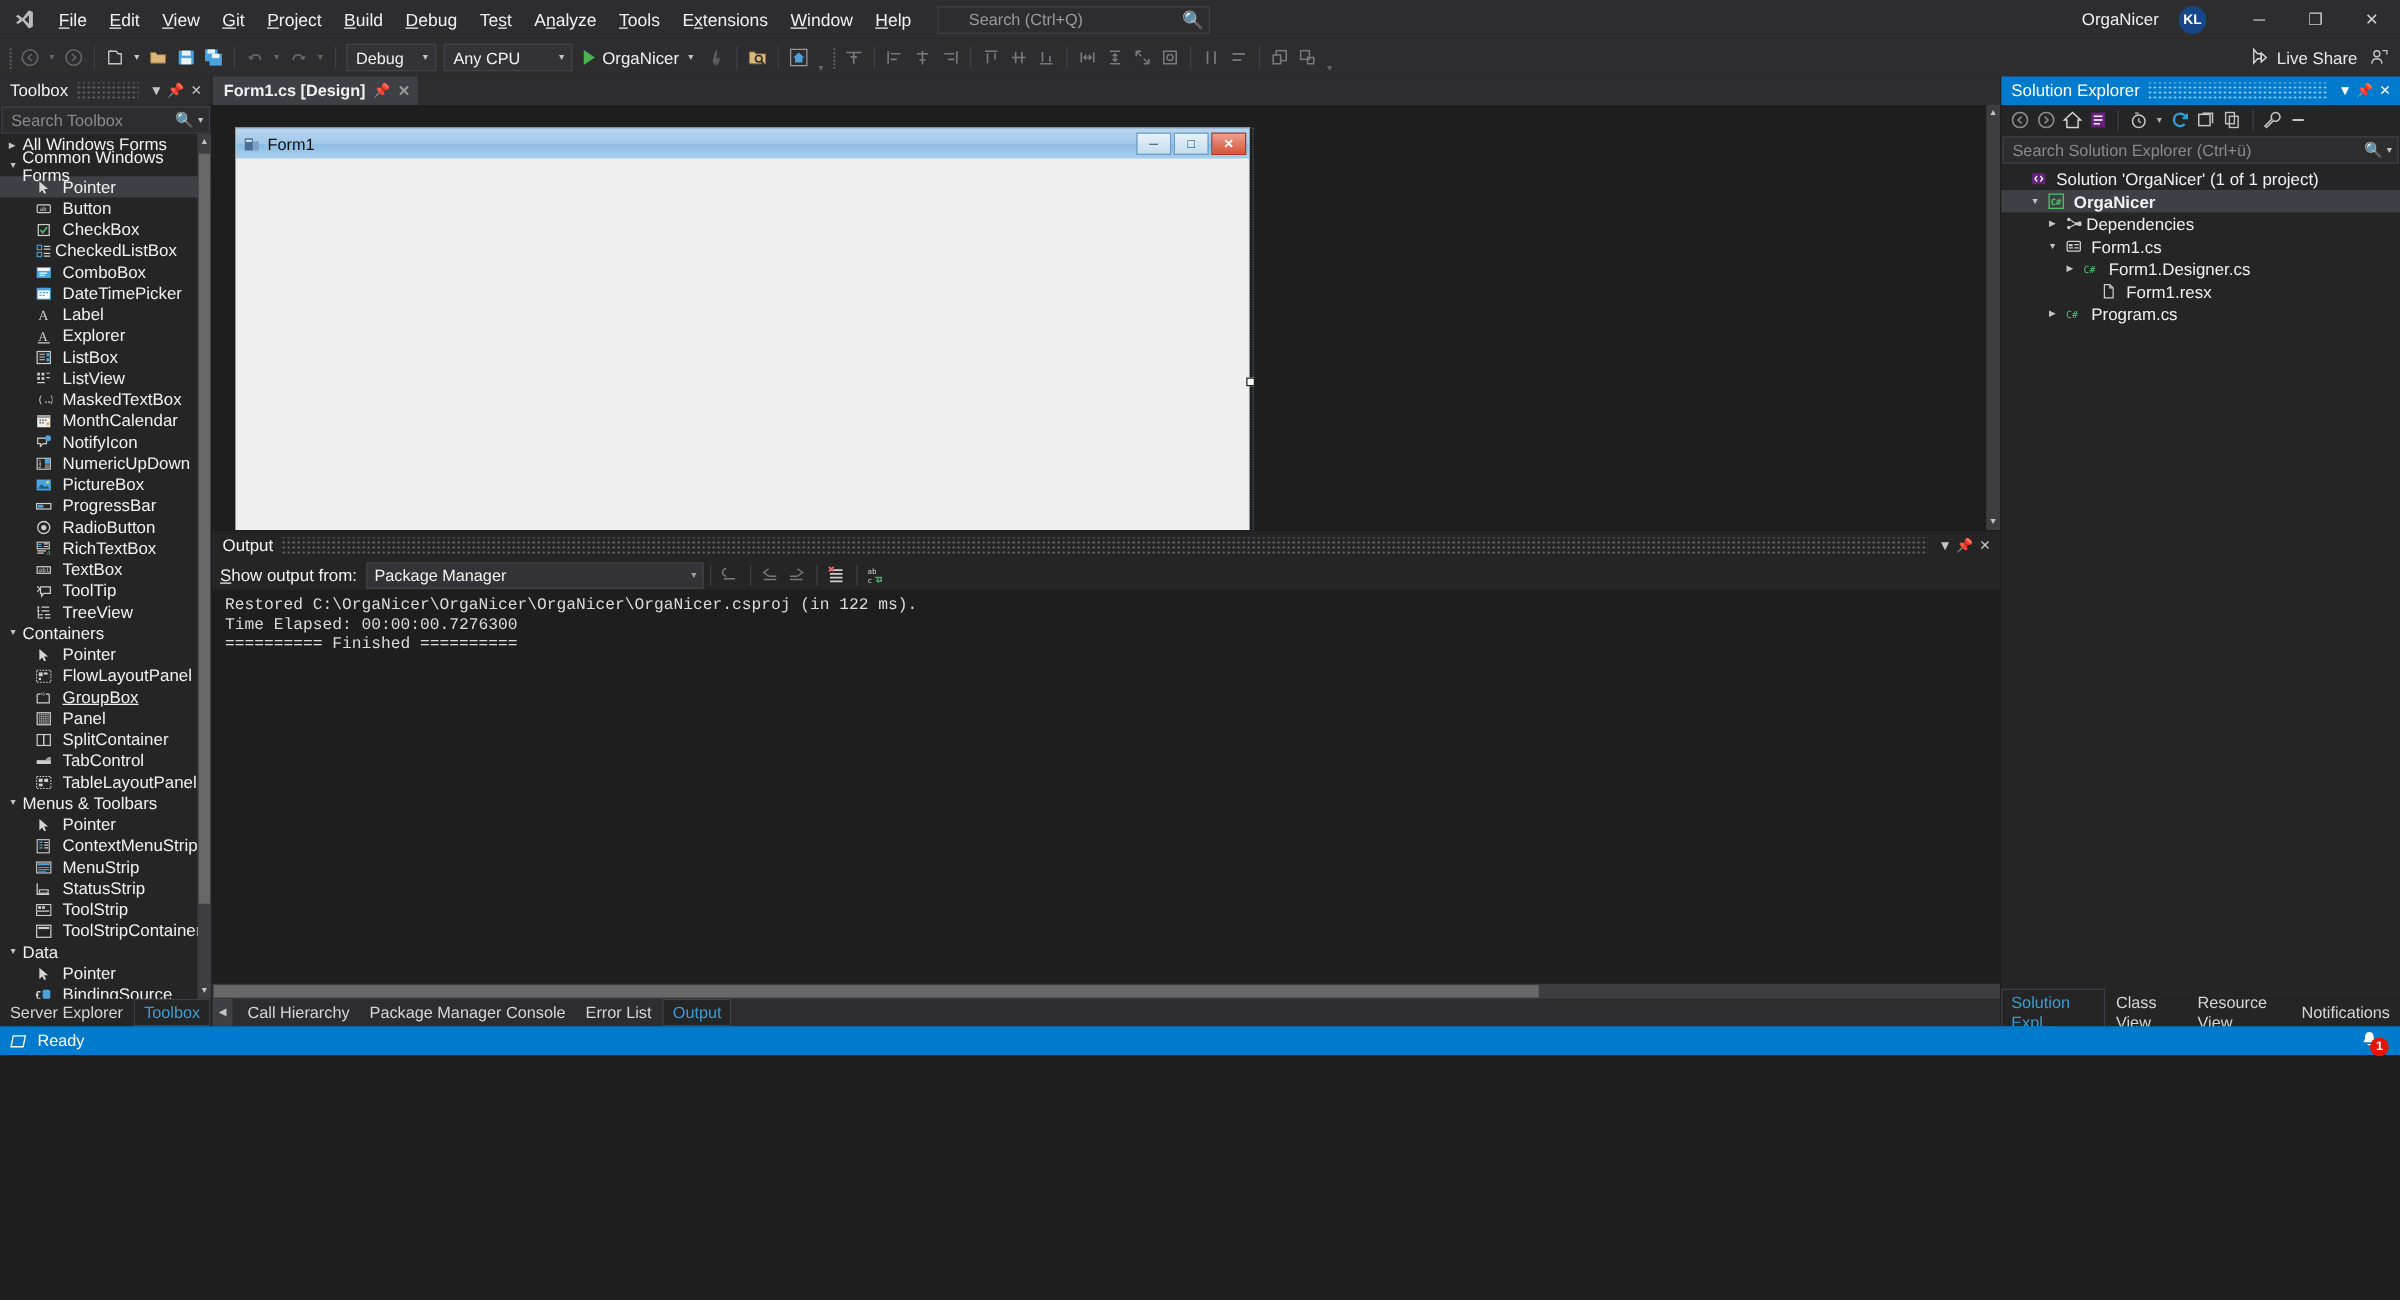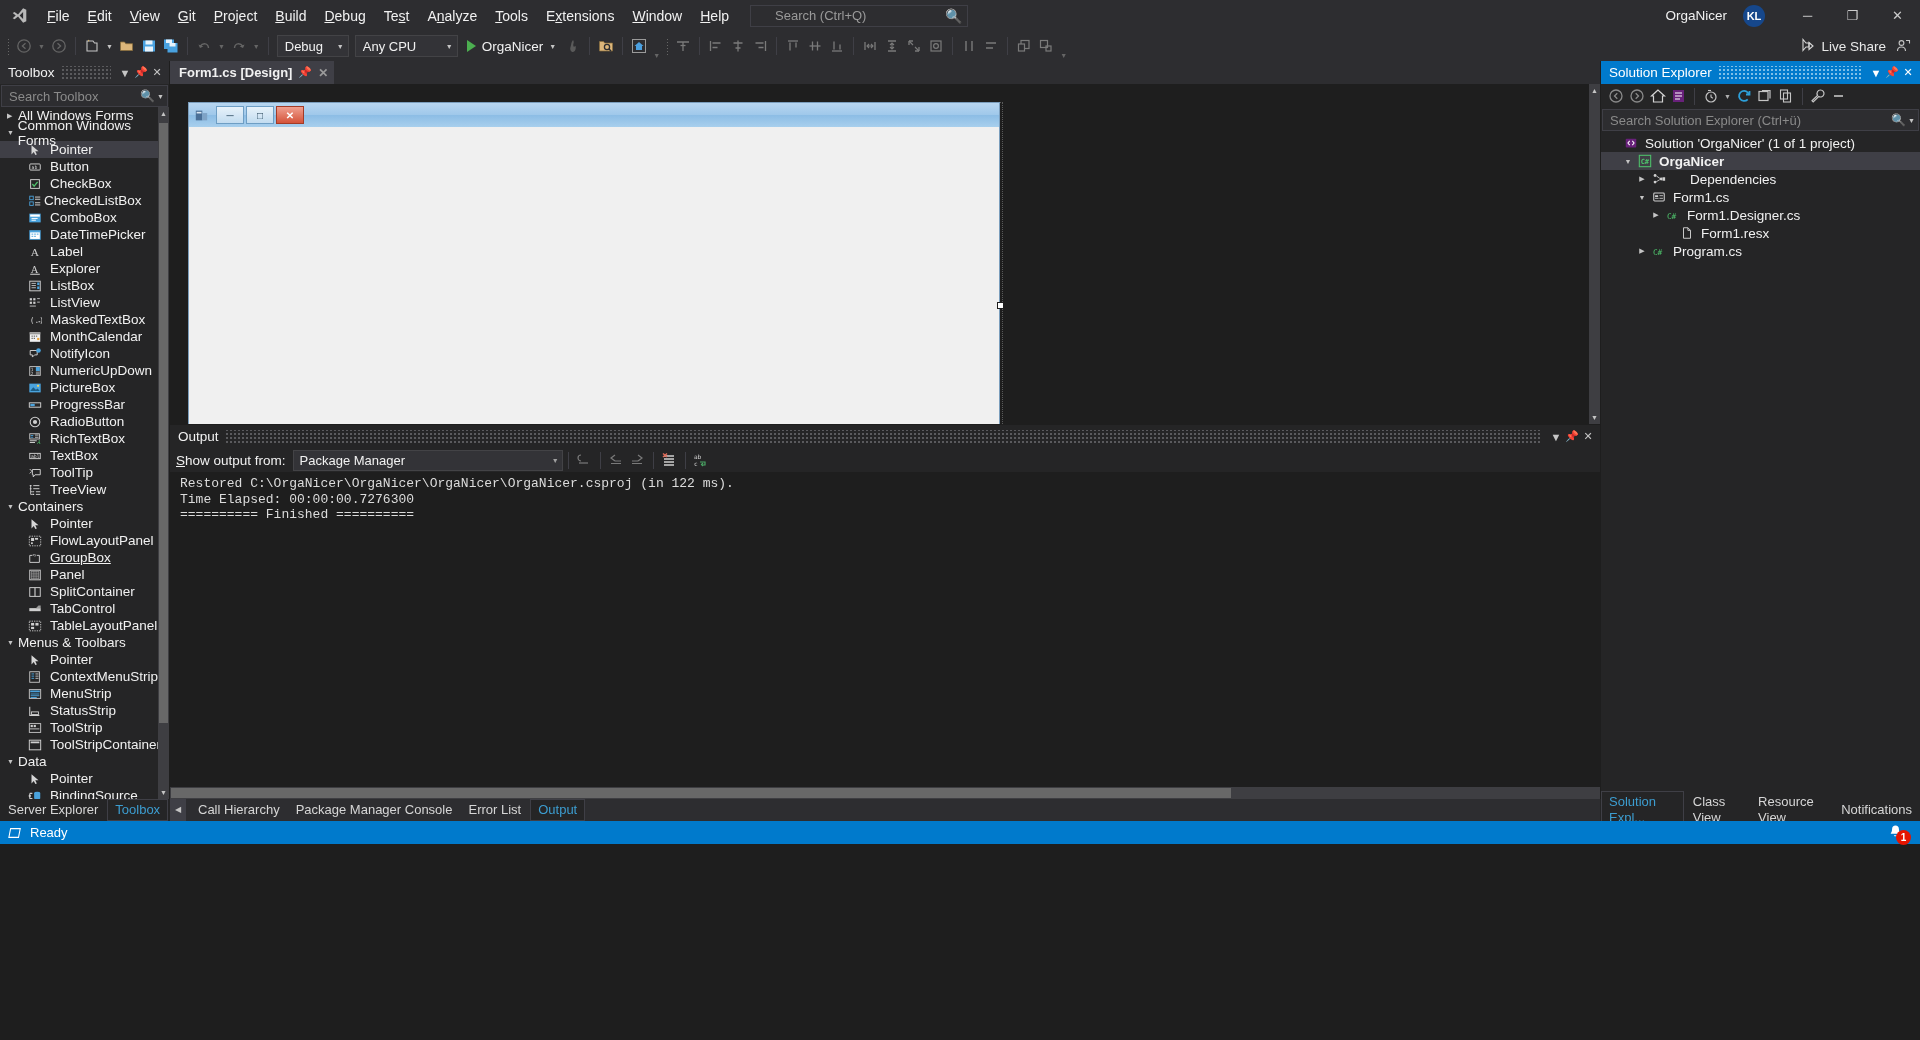--- a/index.html
+++ b/index.html
@@ -919,20 +919,21 @@
         <div class="design-surface">
           <div class="form-win">
             <div class="form-title">
               <span class="ficon">
                 <svg width="13" height="13" viewBox="0 0 16 16">
                     <rect x="1" y="2" width="8" height="12" fill="#4a6f97"></rect>
                     <rect x="2" y="3.5" width="6" height="2" fill="#dce8f2"></rect>
                     <rect x="9" y="5" width="6" height="9" fill="#7fa3c6"></rect>
                   </svg>
               </span>
+              <span class="ftxt">Form1</span>
               <span class="fbtn">─</span>
               <span class="fbtn">□</span>
               <span class="fbtn x">✕</span>
             </div>
             <div class="form-body"></div>
           </div>
           <div class="grip-handle" style="left:809px;top:200px"></div>
         </div>
         <div class="desgn-scroll-r">
           <div class="arr" style="top:0">▲</div>
@@ -1112,21 +1113,21 @@
               <span class="se-tri">▶</span>
               <span class="se-ic">
                 <svg width="14" height="14" viewBox="0 0 16 16">
                   <circle cx="3.5" cy="4" r="1.6" fill="#cfcfcf"></circle>
                   <circle cx="3.5" cy="11.5" r="1.6" fill="#cfcfcf"></circle>
                   <circle cx="10.5" cy="8" r="1.6" fill="#cfcfcf"></circle>
                   <path d="M5 4.5 9 7.3M5 11 9 8.7" stroke="#cfcfcf" stroke-width="1"></path>
                   <rect x="12" y="6" width="3" height="4" fill="#cfcfcf"></rect>
                 </svg>
               </span>
-              <span style="margin-left: 21px;">Dependencies</span>
+              <span style="margin-left: 0;">Dependencies</span>
             </div>
             <div class="se-row" style="padding-left: 34px;">
               <span class="se-tri">▼</span>
               <span class="se-ic">
                 <svg width="14" height="14" viewBox="0 0 16 16">
                   <rect x="2" y="3.5" width="12" height="9" rx="1" fill="none" stroke="#cfcfcf" stroke-width="1.2"></rect>
                   <rect x="3.5" y="6" width="3.5" height="2" fill="#cfcfcf"></rect>
                   <path d="M8.5 6.5h4M8.5 9.5h4M3.5 9.5h4" stroke="#cfcfcf" stroke-width="1"></path>
                 </svg>
               </span>

